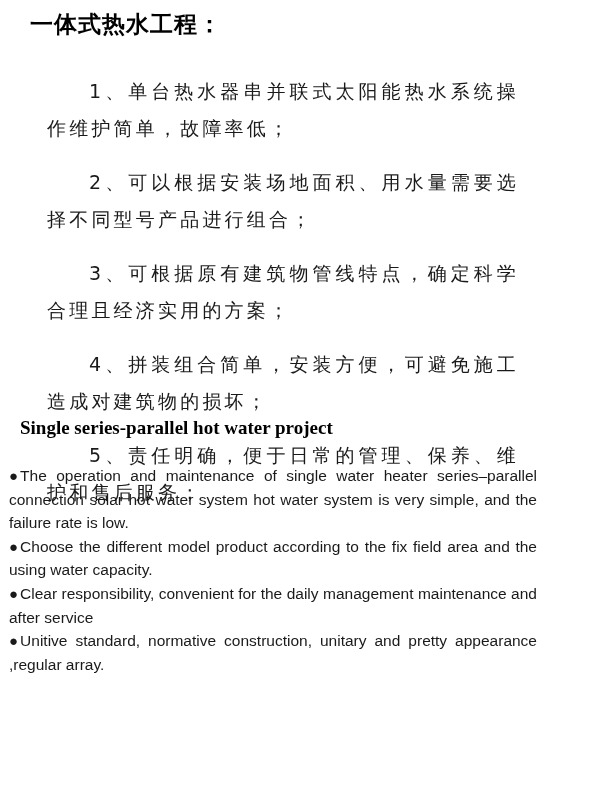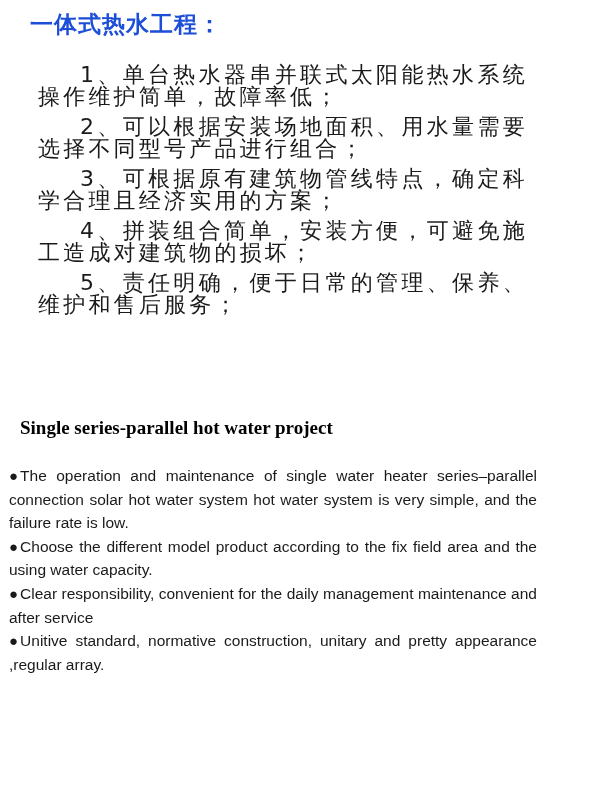--- a/index.html
+++ b/index.html
@@ -14,39 +14,39 @@
     overflow: hidden;
     font-family: "DejaVu Sans", "Liberation Sans", sans-serif;
     color: #1a1a1a;
   }
   .cn-title {
     position: absolute;
     left: 30px;
     top: 8px;
     font-size: 23px;
     font-weight: bold;
-    color: #1d4ed8;
+    color: #000000;
     letter-spacing: 1px;
     margin: 0;
     line-height: 32px;
   }
   .cn-body {
     position: absolute;
     left: 30px;
     top: 56px;
     width: 506px;
     margin: 0;
     padding: 0;
   }
   .cn-item {
-    font-size: 22px;
-    line-height: 22px;
+    font-size: 19px;
+    line-height: 37px;
     letter-spacing: 3.2px;
     text-indent: 42px;
-    margin: 8px;
+    margin: 17px;
     text-align: justify;
     color: #1a1a1a;
   }
   .en-title {
     position: absolute;
     left: 20px;
     top: 416px;
     margin: 0;
     font-family: "Liberation Serif", "DejaVu Serif", serif;
     font-weight: bold;

